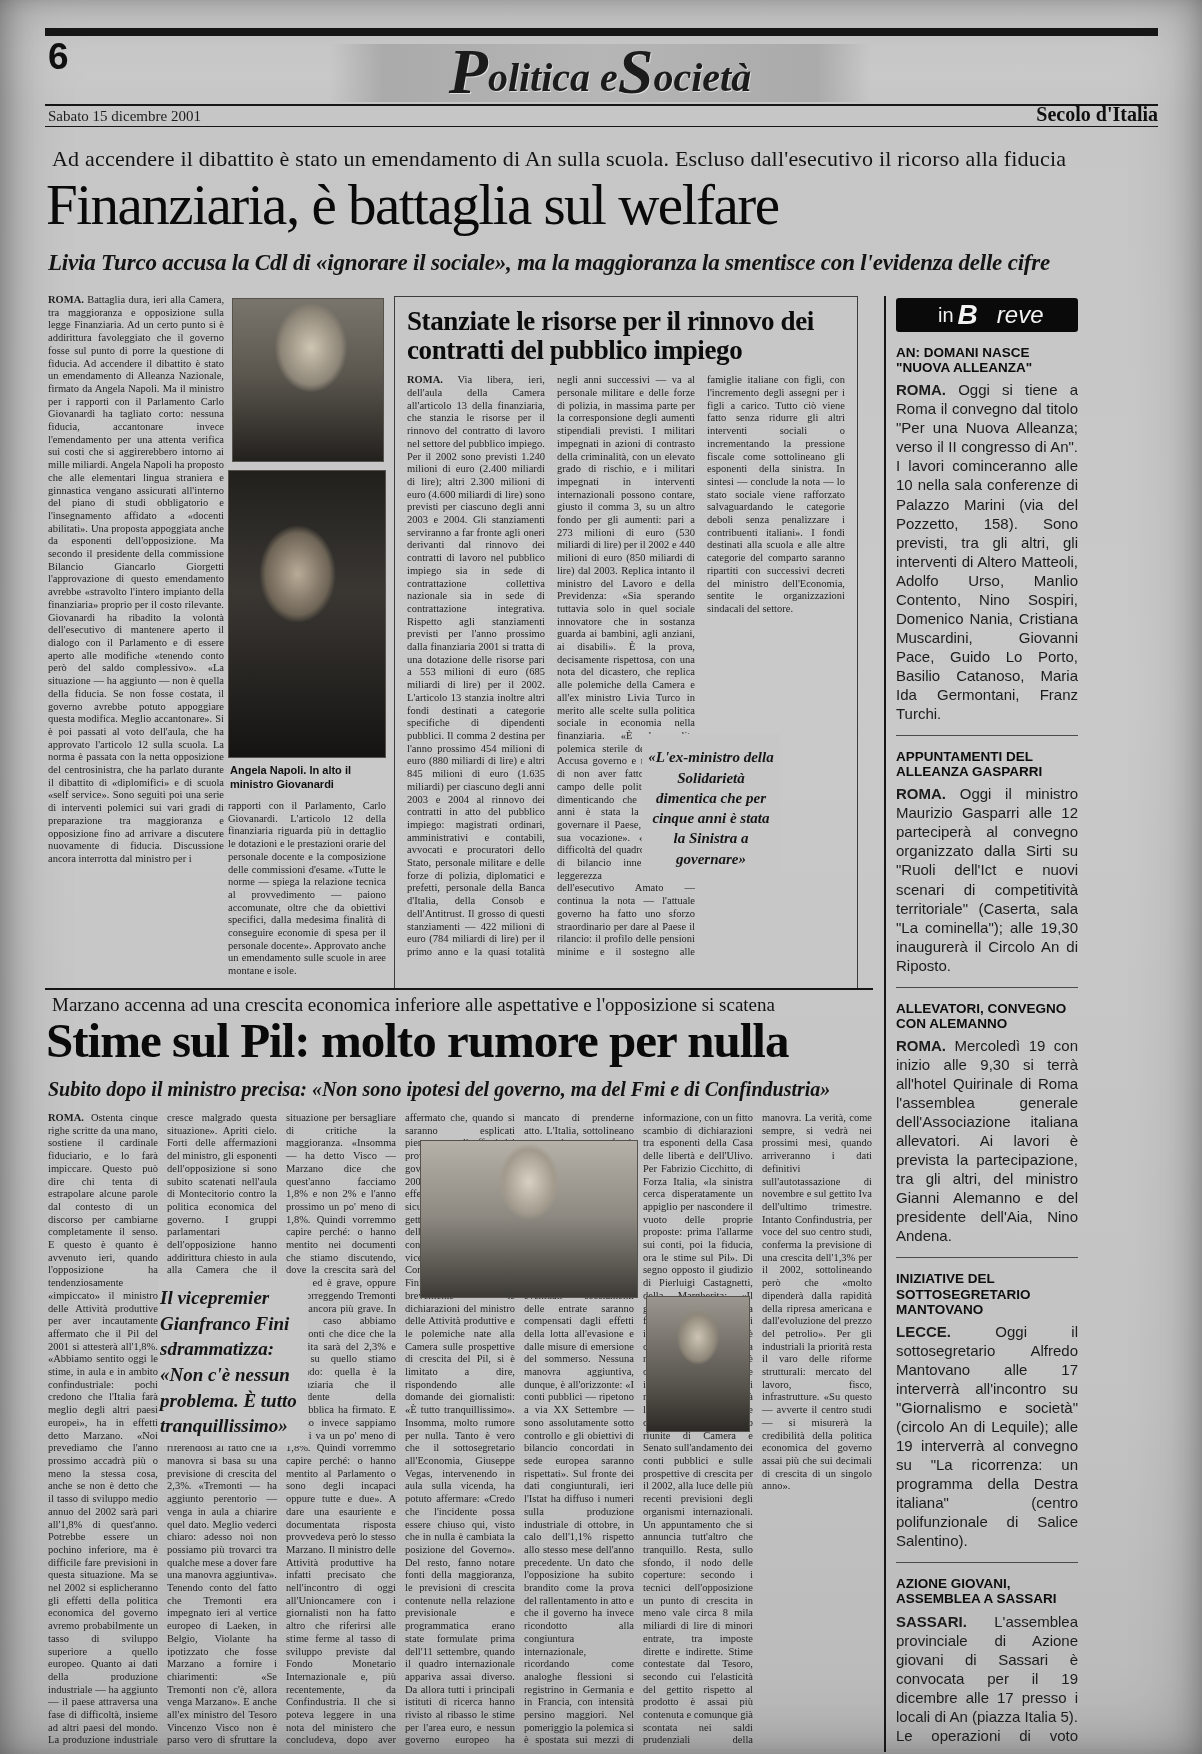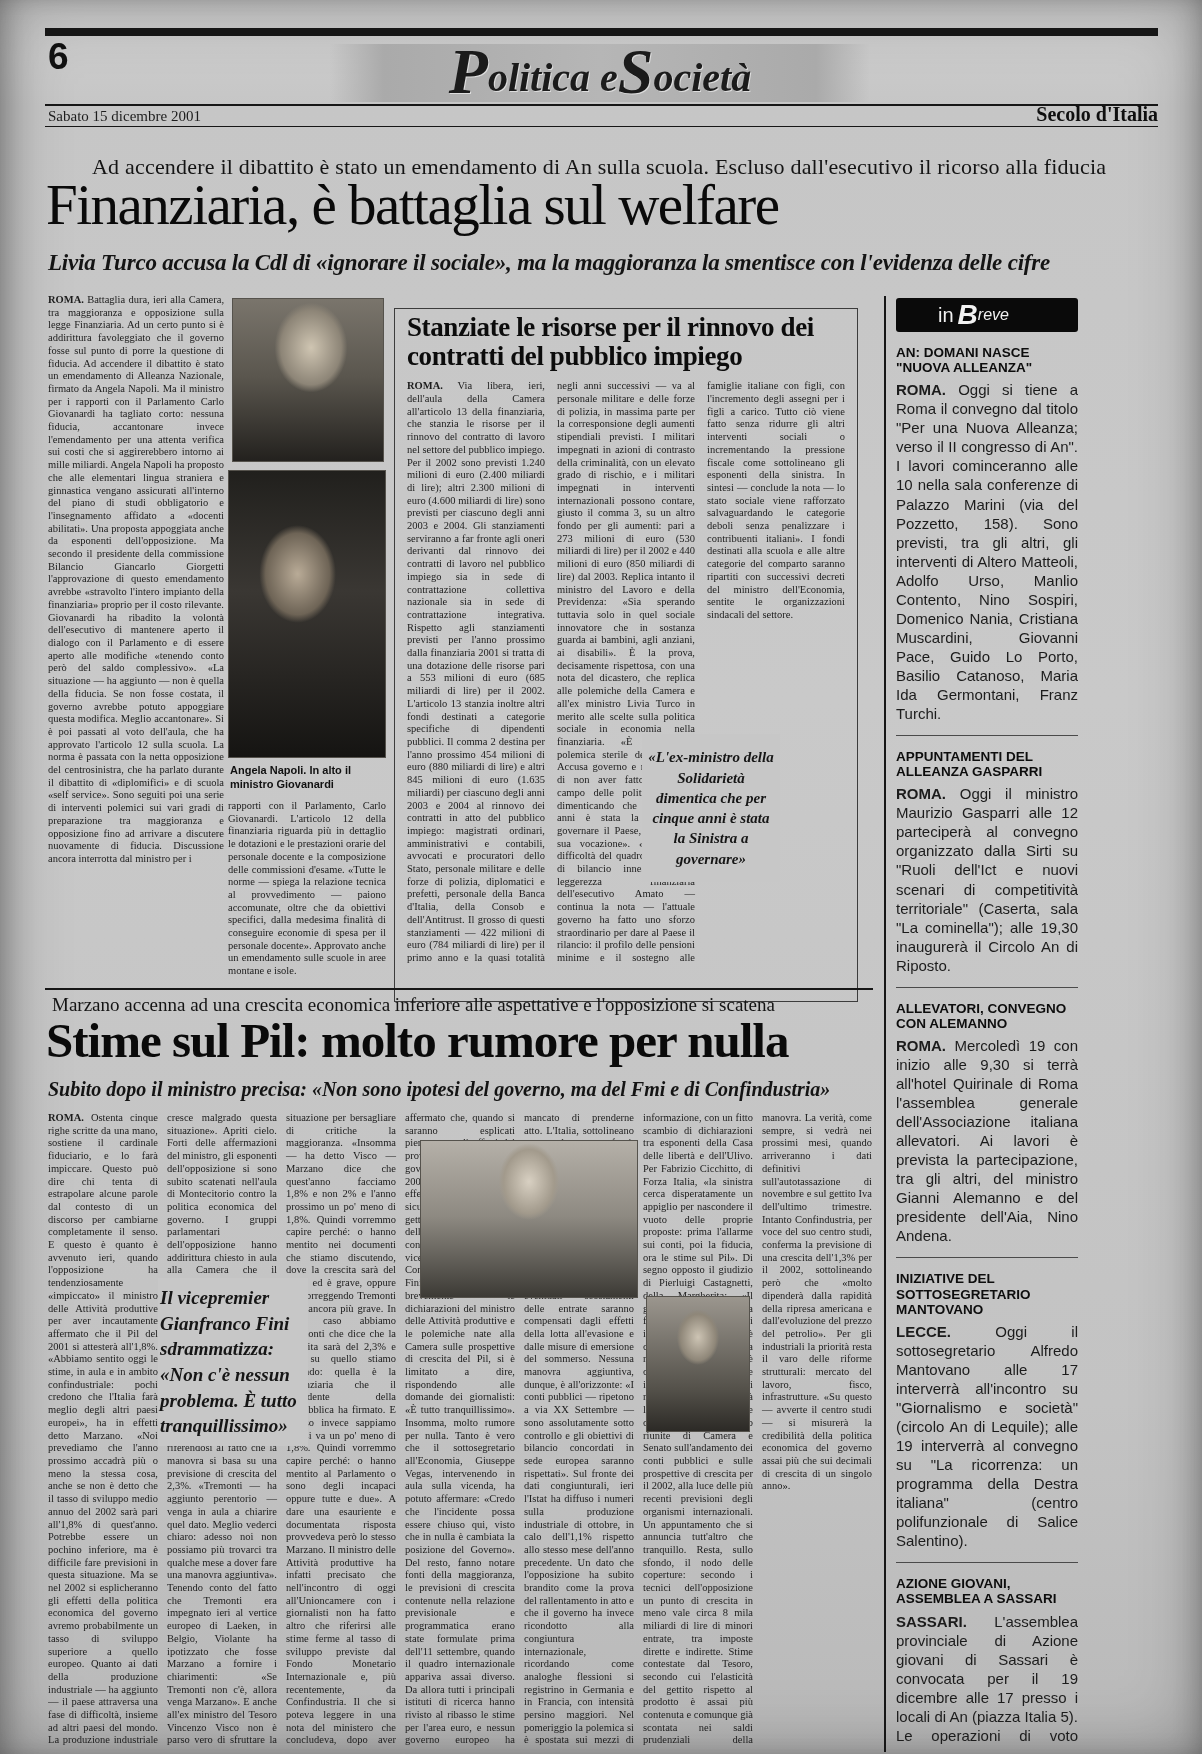--- a/index.html
+++ b/index.html
@@ -40,34 +40,34 @@
   .photo-napoli { background:
       radial-gradient(ellipse 58px 74px at 44% 36%, #b9ab97 0%, #6e6456 55%, rgba(0,0,0,0) 66%),
       linear-gradient(180deg,#21201d 0%,#3a3733 42%,#151412 100%); }
   .photo-marzano { background:
       radial-gradient(ellipse 46px 58px at 50% 26%, #d8d0c2 0%, #a29a8c 55%, rgba(0,0,0,0) 66%),
       linear-gradient(180deg,#b5b0a8 0%,#8e8a82 48%,#3c3a35 100%); }
   .photo-vegas { background:
       radial-gradient(ellipse 32px 42px at 50% 30%, #cdc4b4 0%, #8f8779 55%, rgba(0,0,0,0) 66%),
       linear-gradient(180deg,#9b968e 0%,#55524b 68%,#2c2a26 100%); }
 
-  .box { border:1px solid #3c3c3c; padding:4px 12px;margin-top:12px; }
+  .box { border:1px solid #3c3c3c; padding:10px 12px; }
   .box-title { font-size:27px; font-weight:bold; line-height:1.08; letter-spacing:-.4px; color:#0c0c0c; margin-bottom:9px; }
   .box-body { column-count:3; column-gap:12px; column-fill:auto; height:592px; }
 
   .pull-quote { background:#c7c7c7; font-style:italic; font-weight:bold; z-index:3;
     display:flex; align-items:center; }
   .pq-box { font-size:15px; line-height:1.35; text-align:center; padding:4px; }
   .pq-bottom { font-size:19px; line-height:1.35; text-align:left; padding:4px 2px; }
 
   .sidebar { font-family:"Liberation Sans",sans-serif; overflow:hidden; }
   .sb-head { background:#0a0a0a; color:#f2f2f2; height:34px; display:flex; align-items:center; padding-left:10px; border-radius:3px; }
   .sb-in { font-size:20px; margin-right:4px;margin-left:32px; }
   .sb-b { font-size:28px; font-weight:bold; font-style:italic; line-height:.9; }
-  .sb-reve { font-size:16px; font-style:italic; }
+  .sb-reve { font-size:24px; font-style:italic;margin-left:19px; }
   .sb-item { margin-top:13px; }
   .sb-title { font-size:13.5px; font-weight:bold; line-height:1.12; color:#0d0d0d; margin-bottom:5px; }
   .sb-body { font-size:15px; line-height:1.27; text-align:justify; color:#1c1c1c; }
   .sb-sep { border-top:1px solid #4a4a4a; margin-top:12px; }
 
   .b-body { column-count:7; column-gap:9px; column-fill:auto; height:640px; z-index:1; }
   .overlay { z-index:3; background:#c7c7c7; }
 </style>
 </head>
 <body>
@@ -80,21 +80,21 @@
     <span class="initial">P</span>
       <span class="mrest">olitica e </span>
       <span class="initial">S</span>
       <span class="mrest">ocietà</span>
   </div>
   <div class="abs rule" style="left:45px; top:104px; width:1113px; height:2px;"></div>
   <div class="abs dateline" style="left:48px; top:108px;">Sabato 15 dicembre 2001</div>
   <div class="abs paper-name" style="left:980px; top:103px; width:178px;">Secolo d'Italia</div>
   <div class="abs rule" style="left:45px; top:126px; width:1113px; height:1px;"></div>
 
-  <div class="abs kicker" style="left:52px; top:154px; width:1104px;margin-left:40px;">Ad accendere il dibattito è stato un emendamento di An sulla scuola. Escluso dall'esecutivo il ricorso alla fiducia</div>
+  <div class="abs kicker" style="left:52px; top:146px; width:1104px;">Ad accendere il dibattito è stato un emendamento di An sulla scuola. Escluso dall'esecutivo il ricorso alla fiducia</div>
   <h1 class="abs headline-1" style="left:46px; top:176px; width:1112px;">Finanziaria, è battaglia sul welfare</h1>
   <div class="abs subhead-1" style="left:48px; top:250px; width:1108px;">Livia Turco accusa la Cdl di «ignorare il sociale», ma la maggioranza la smentisce con l'evidenza delle cifre</div>
 
   <div class="abs body-text" style="left:48px; top:294px; width:176px; height:696px;">
     <span class="city">ROMA.</span>
     <span>Battaglia dura, ieri alla Camera, tra maggioranza e opposizione sulla legge Finanziaria. Ad un certo punto si è addirittura favoleggiato che il governo fosse sul punto di porre la questione di fiducia. Ad accendere il dibattito è stato un emendamento di Alleanza Nazionale, firmato da Angela Napoli. Ma il ministro per i rapporti con il Parlamento Carlo Giovanardi ha tagliato corto: nessuna fiducia, accantonare invece l'emendamento per una attenta verifica sui costi che si aggirerebbero intorno ai mille miliardi. Angela Napoli ha proposto che alle elementari lingua straniera e ginnastica vengano assicurati all'interno del piano di studi obbligatorio e l'insegnamento affidato a «docenti abilitati». Una proposta appoggiata anche da esponenti dell'opposizione. Ma secondo il presidente della commissione Bilancio Giancarlo Giorgetti l'approvazione di questo emendamento avrebbe «stravolto l'intero impianto della finanziaria» proprio per il costo rilevante. Giovanardi ha ribadito la volontà dell'esecutivo di mantenere aperto il dialogo con il Parlamento e di essere aperto alle modifiche «tenendo conto però del saldo complessivo». «La situazione — ha aggiunto — non è quella della fiducia. Se non fosse costata, il governo avrebbe potuto appoggiare questa modifica. Meglio accantonare». Si è poi passati al voto dell'aula, che ha approvato l'articolo 12 sulla scuola. La norma è passata con la netta opposizione del centrosinistra, che ha parlato durante il dibattito di «diplomifici» e di scuola «self service». Sono seguiti poi una serie di interventi polemici sui vari gradi di preparazione tra maggioranza e opposizione fino ad arrivare a discutere nuovamente di fiducia. Discussione ancora interrotta dal ministro per i</span>
   </div>
 
   <div class="abs photo photo-giovanardi" style="left:232px; top:298px; width:152px; height:164px;"></div>
   <div class="abs photo photo-napoli" style="left:228px; top:470px; width:158px; height:288px;"></div>

